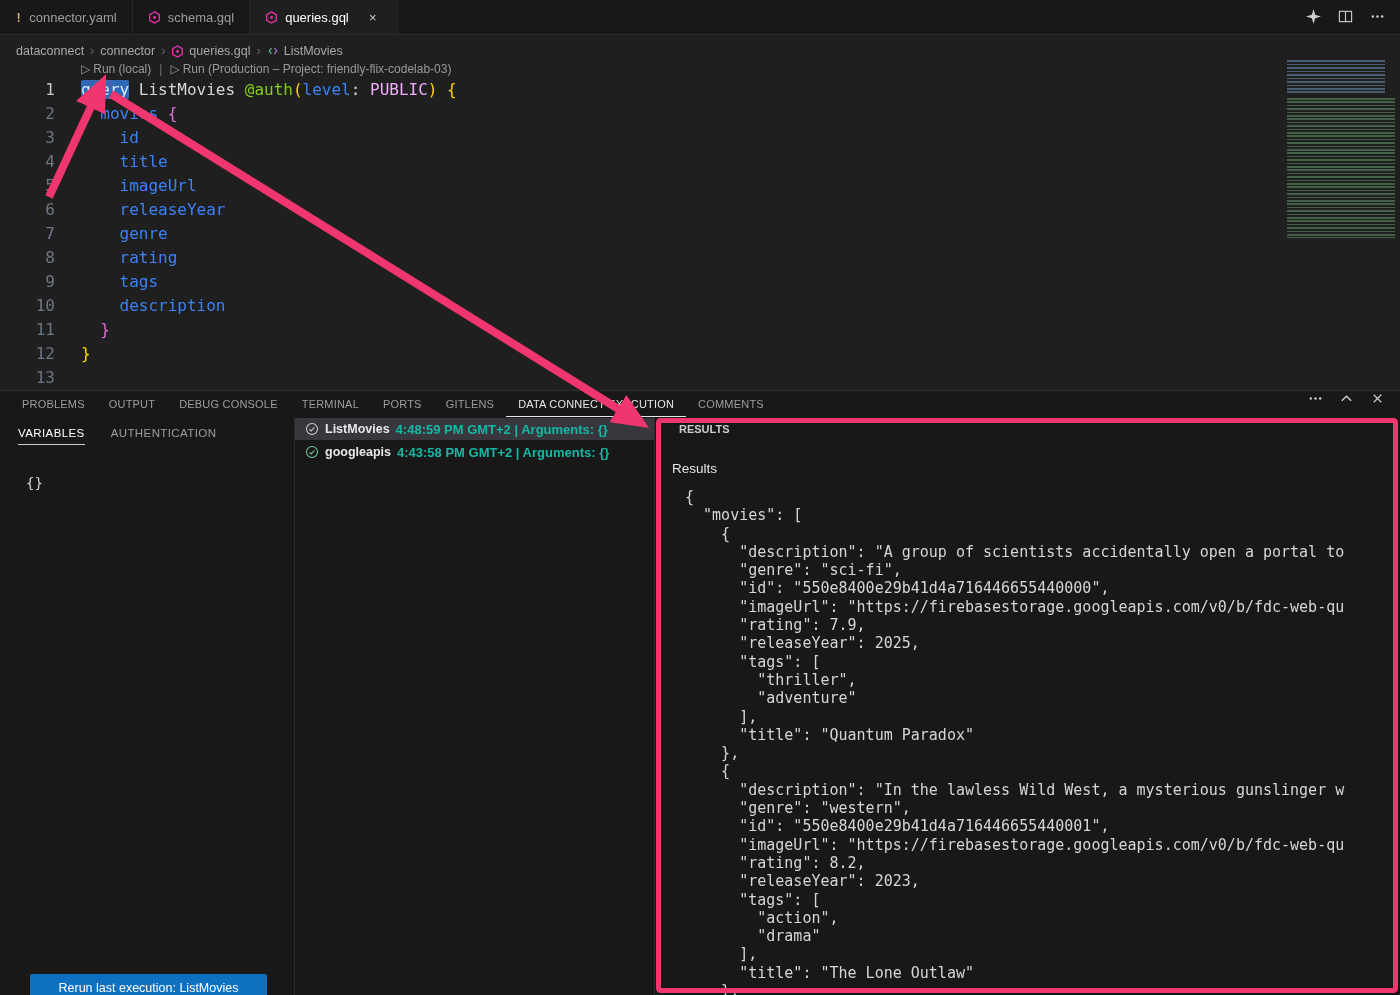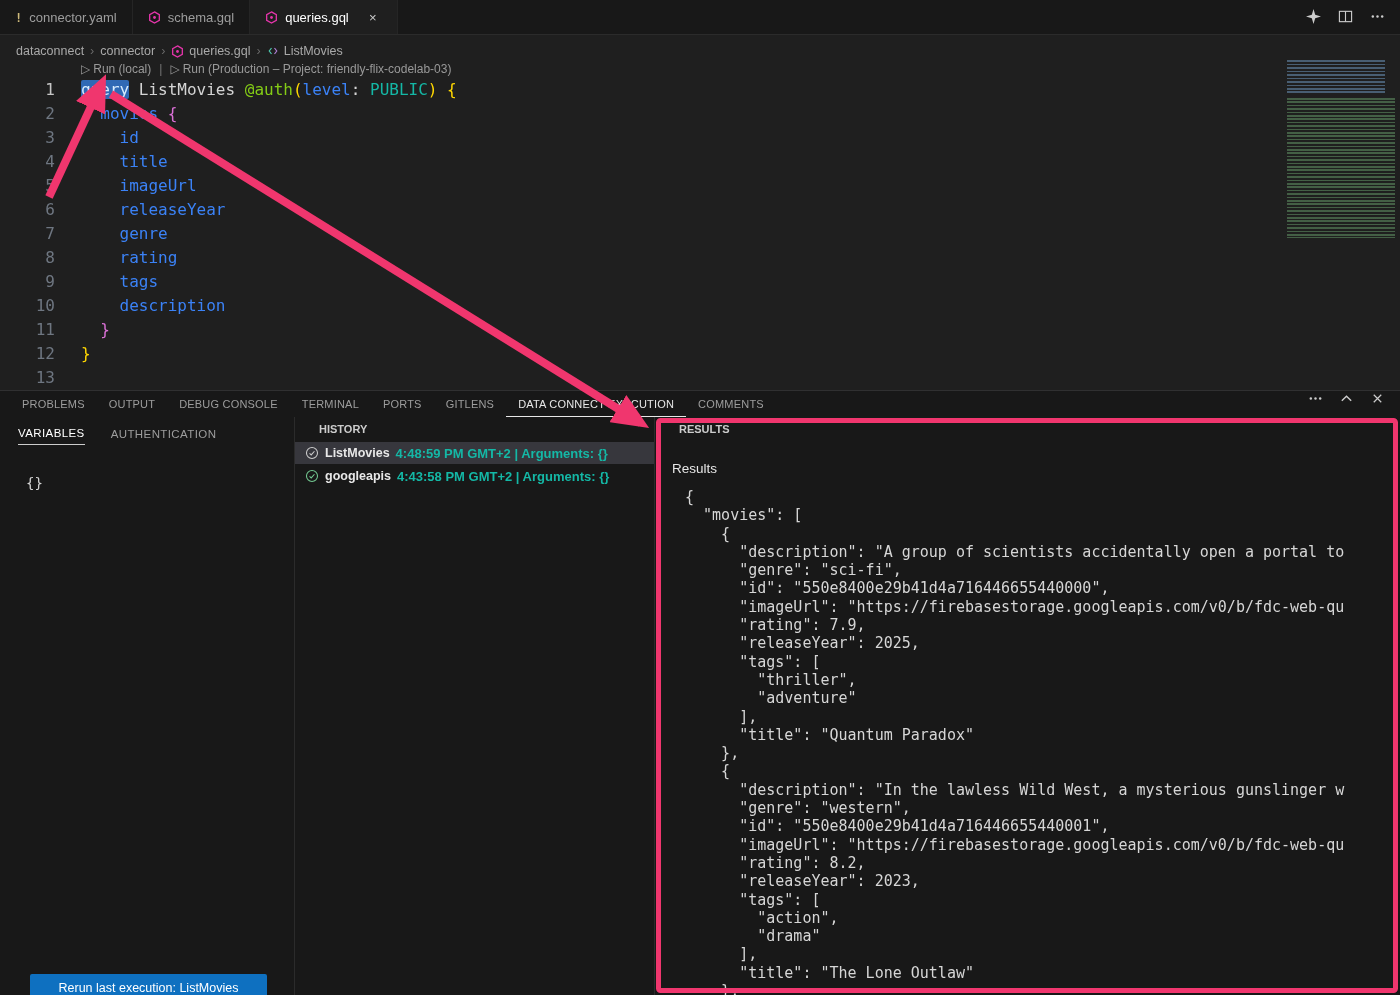--- a/index.html
+++ b/index.html
@@ -32,21 +32,21 @@
   
   .editor { position:absolute; top:58px; left:0; right:0; height:332px; background:#1f1f1f; overflow:hidden; }
   .codelens { margin:2px 0 0 81px; height:18px; display:flex; align-items:center; gap:8px;
               font-size:12px; color:#999999; }
   .lens-link { display:flex; align-items:center; gap:3px; cursor:pointer; }
   .lens-sep { color:#777777; }
   .code-area { display:flex; font-family:"DejaVu Sans Mono", monospace; font-size:16px; line-height:24px; }
   .gutter { width:55px; flex:none; text-align:right; color:#6e7681; }
   .gutter .ln.active { color:#c6c6c6; }
   .codelines { margin-left:26px; white-space:pre; }
-  .kw   { color:#14b8a6; }
+  .kw   { color:#f0abfc; }
   .field{ color:#3b82f6; }
   .dir  { color:#84cc16; }
   .b1   { color:#ffd700; }
   .b2   { color:#da70d6; }
   .plain{ color:#d4d4d4; }
   .sel  { background:#3069b5; color:#d8ecff; border-radius:2px; }
   
   .minimap { position:absolute; top:0; right:0; width:116px; height:235px; cursor:pointer; }
   .mm-1 { position:absolute; top:2px; left:3px; width:98px; height:33px; opacity:.55;
           background:repeating-linear-gradient(180deg,#6a92b8 0 1.6px, rgba(0,0,0,0) 1.6px 3.5px); }
@@ -62,21 +62,21 @@
   .panel-actions { margin-left:auto; display:flex; align-items:center; gap:15px; padding-right:14px; }
   .panel-body { position:absolute; top:26px; left:0; right:0; bottom:0; display:flex; }
   .col { position:relative; }
   .col-config  { width:295px; border-right:1px solid #2b2b2b; overflow:hidden; }
   .col-history { width:360px; border-right:1px solid #2b2b2b; overflow:hidden; }
   .col-results { flex:1; overflow:hidden; }
   .sect-head { height:24px; display:flex; align-items:center; gap:5px; padding-left:8px;
                font-size:11px; font-weight:bold; color:#cccccc; cursor:pointer; }
   .sect-chev { width:11px; height:11px; }
   
-  .config-tabs { display:flex; gap:26px; margin:10px 0 0 18px;align-items:flex-end; }
+  .config-tabs { display:flex; gap:26px; margin:10px 0 0 18px; }
   .ctab { font-size:11.5px; letter-spacing:.4px; color:#9d9d9d; padding-bottom:5px; cursor:pointer; }
   .ctab.active { color:#ffffff; border-bottom:1px solid #cccccc; }
   .vars-value { margin:30px 0 0 26px; font-family:"DejaVu Sans Mono", monospace; font-size:14px; color:#d4d4d4; }
   .rerun-btn { position:absolute; left:30px; right:27px; bottom:-6px; height:27px;
                background:#0e70c0; color:#ffffff; font-size:12.5px; border:none; border-radius:2px;
                display:flex; align-items:center; justify-content:center; cursor:pointer;
                font-family:"Liberation Sans", sans-serif; }
   
   .hist-row { height:22px; margin-top:1px; display:flex; align-items:center; gap:6px;
               padding-left:10px; cursor:pointer; white-space:nowrap; }
@@ -248,24 +248,20 @@
     <div class="col col-config">
       <div class="config-tabs">
           <div class="ctab active">VARIABLES</div>
           <div class="ctab">AUTHENTICATION</div>
         </div>
       <div class="vars-value">{}</div>
       <button class="rerun-btn">Rerun last execution: ListMovies</button>
     </div>
 
     <div class="col col-history">
-      <div class="sect-head">
-        <span class="sect-chev"></span>
-        <span>HISTORY</span>
-      </div>
       <div>
           <div class="hist-row selected">
             <span class="hist-icon st-gray">
               <svg width="14" height="14" viewBox="0 0 16 16">
                 <circle cx="8" cy="8" r="6.3" fill="none" stroke="currentColor" stroke-width="1.2"></circle>
                 <path d="M5.2 8.3l1.9 1.9 3.7-4.2" fill="none" stroke="currentColor" stroke-width="1.2"></path>
               </svg>
             </span>
             <span class="hist-name">ListMovies</span>
             <span class="hist-meta">4:48:59 PM GMT+2 | Arguments: {}</span>

